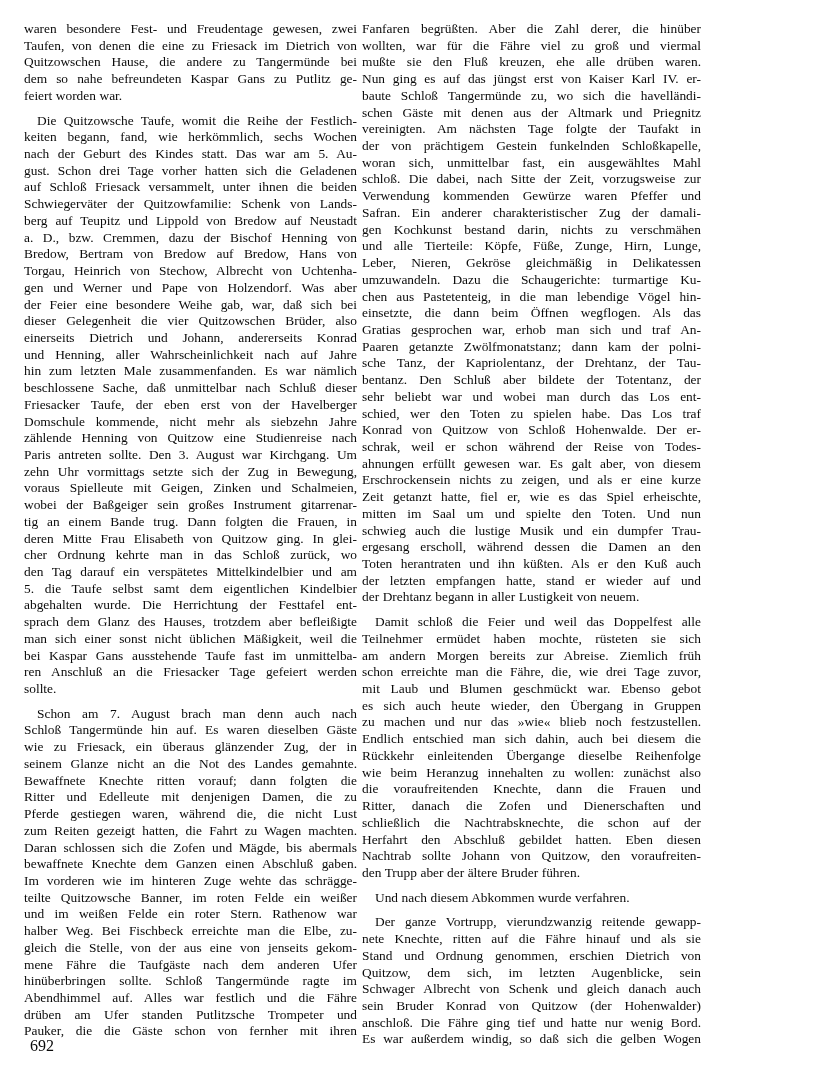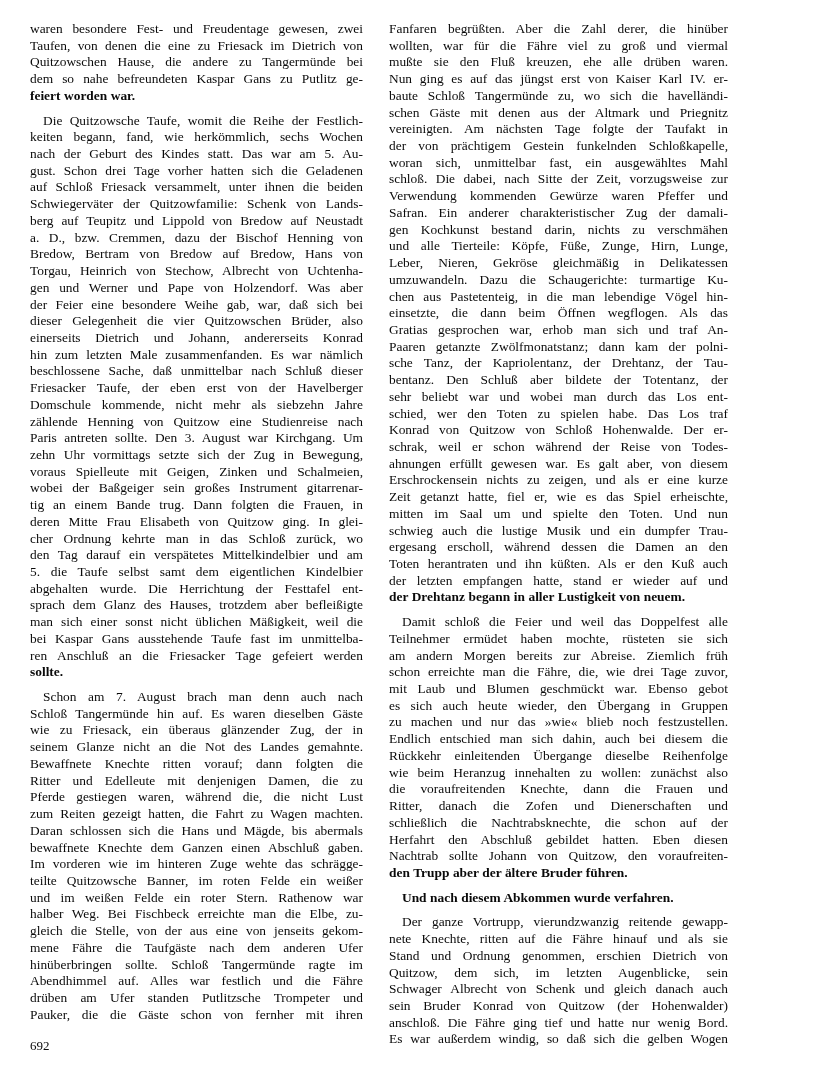--- a/index.html
+++ b/index.html
@@ -11,49 +11,48 @@
     position: relative;
     width: 819px;
     height: 1065px;
     background: #ffffff;
     color: #0a0a0a;
     font-family: "Liberation Serif", "DejaVu Serif", serif;
     overflow: hidden;
   }
   .columns {
     position: absolute;
-    left: 30px;
+    left: 24px;
     top: 21px;
     display: flex;
-    gap: 26px;
+    gap: 5px;
   }
   .col { width: 333px; }
   .col.right { width: 339px; }
   .paragraph { margin: 0; padding: 0; }
   .line {
     font-size: 13.4px;
     line-height: 16.72px;
     height: 16.72px;
     overflow: hidden;
     text-align: justify;
     text-align-last: justify;
     -moz-text-align-last: justify;
     word-spacing: 0.2px;
   }
   .line.lastline {
     text-align-last: left;
-    font-weight: bold;
     -moz-text-align-last: left;
   }
   .line.indent { text-indent: 13px; margin-top: 8px; }
   .page-number {
     position: absolute;
     left: 30px;
     top: 1040px;
-    font-size: 13px;
+    font-size: 16px;
     line-height: 12px;
     color: #0a0a0a;
   }
 </style>
 </head>
 <body>
 
 <div class="page">
   <div class="columns">
     <div class="col left">
@@ -72,20 +71,21 @@
           <div class="line">auf Schloß Friesack versammelt, unter ihnen die beiden</div>
           <div class="line">Schwiegerväter der Quitzowfamilie: Schenk von Lands-</div>
           <div class="line">berg auf Teupitz und Lippold von Bredow auf Neustadt</div>
           <div class="line">a. D., bzw. Cremmen, dazu der Bischof Henning von</div>
           <div class="line">Bredow, Bertram von Bredow auf Bredow, Hans von</div>
           <div class="line">Torgau, Heinrich von Stechow, Albrecht von Uchtenha-</div>
           <div class="line">gen und Werner und Pape von Holzendorf. Was aber</div>
           <div class="line">der Feier eine besondere Weihe gab, war, daß sich bei</div>
           <div class="line">dieser Gelegenheit die vier Quitzowschen Brüder, also</div>
           <div class="line">einerseits Dietrich und Johann, andererseits Konrad</div>
+          <div class="line">und Henning, aller Wahrscheinlichkeit nach auf Jahre</div>
           <div class="line">hin zum letzten Male zusammenfanden. Es war nämlich</div>
           <div class="line">beschlossene Sache, daß unmittelbar nach Schluß dieser</div>
           <div class="line">Friesacker Taufe, der eben erst von der Havelberger</div>
           <div class="line">Domschule kommende, nicht mehr als siebzehn Jahre</div>
           <div class="line">zählende Henning von Quitzow eine Studienreise nach</div>
           <div class="line">Paris antreten sollte. Den 3. August war Kirchgang. Um</div>
           <div class="line">zehn Uhr vormittags setzte sich der Zug in Bewegung,</div>
           <div class="line">voraus Spielleute mit Geigen, Zinken und Schalmeien,</div>
           <div class="line">wobei der Baßgeiger sein großes Instrument gitarrenar-</div>
           <div class="line">tig an einem Bande trug. Dann folgten die Frauen, in</div>
@@ -102,21 +102,21 @@
         </div>
         <div class="paragraph">
           <div class="line indent">Schon am 7. August brach man denn auch nach</div>
           <div class="line">Schloß Tangermünde hin auf. Es waren dieselben Gäste</div>
           <div class="line">wie zu Friesack, ein überaus glänzender Zug, der in</div>
           <div class="line">seinem Glanze nicht an die Not des Landes gemahnte.</div>
           <div class="line">Bewaffnete Knechte ritten vorauf; dann folgten die</div>
           <div class="line">Ritter und Edelleute mit denjenigen Damen, die zu</div>
           <div class="line">Pferde gestiegen waren, während die, die nicht Lust</div>
           <div class="line">zum Reiten gezeigt hatten, die Fahrt zu Wagen machten.</div>
-          <div class="line">Daran schlossen sich die Hans und Mägde, bis abermals</div>
+          <div class="line">Daran schlossen sich die Zofen und Mägde, bis abermals</div>
           <div class="line">bewaffnete Knechte dem Ganzen einen Abschluß gaben.</div>
           <div class="line">Im vorderen wie im hinteren Zuge wehte das schrägge-</div>
           <div class="line">teilte Quitzowsche Banner, im roten Felde ein weißer</div>
           <div class="line">und im weißen Felde ein roter Stern. Rathenow war</div>
           <div class="line">halber Weg. Bei Fischbeck erreichte man die Elbe, zu-</div>
           <div class="line">gleich die Stelle, von der aus eine von jenseits gekom-</div>
           <div class="line">mene Fähre die Taufgäste nach dem anderen Ufer</div>
           <div class="line">hinüberbringen sollte. Schloß Tangermünde ragte im</div>
           <div class="line">Abendhimmel auf. Alles war festlich und die Fähre</div>
           <div class="line">drüben am Ufer standen Putlitzsche Trompeter und</div>

